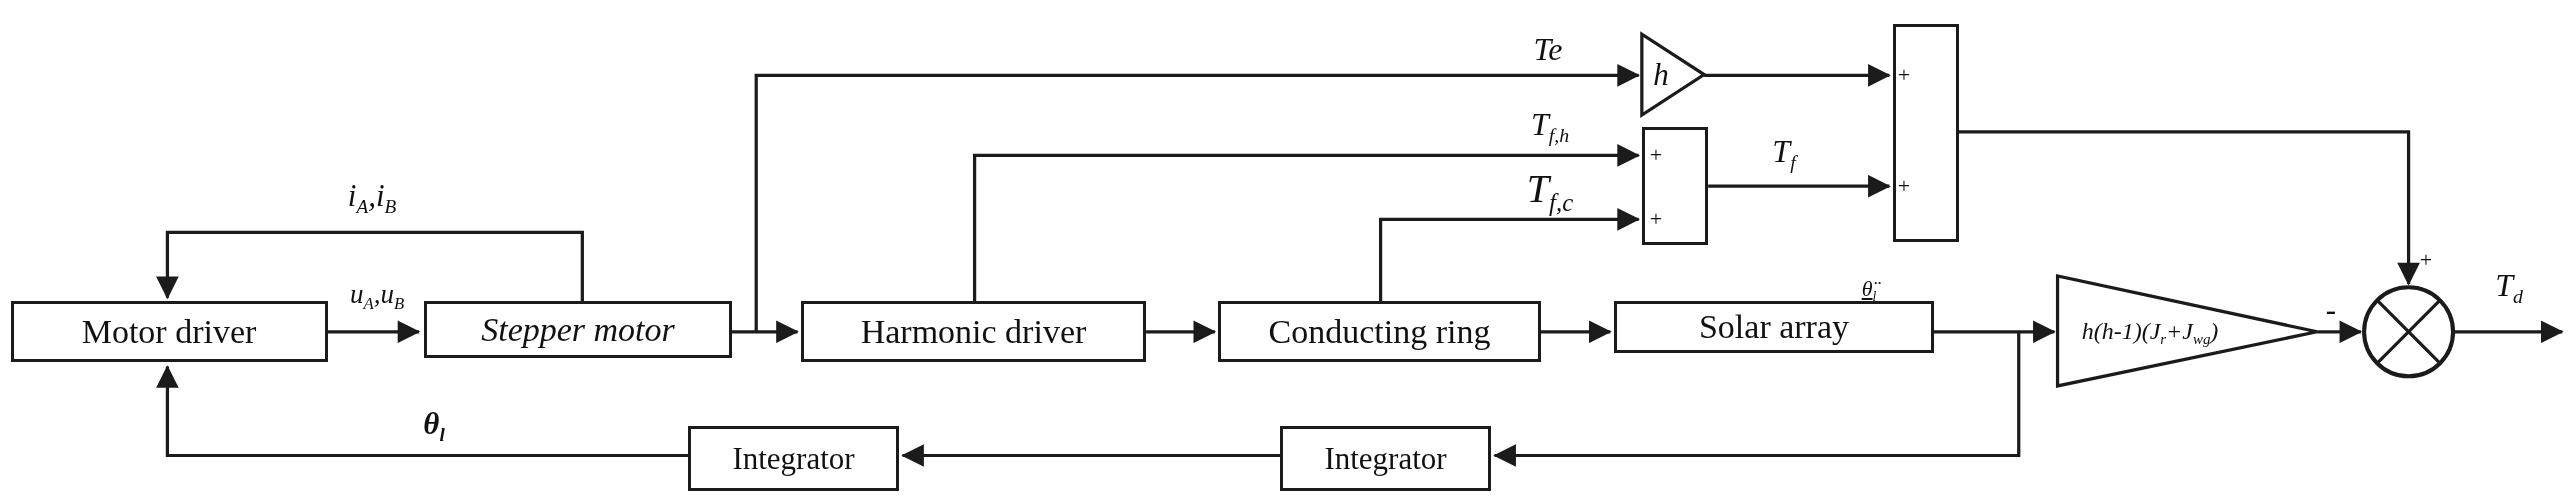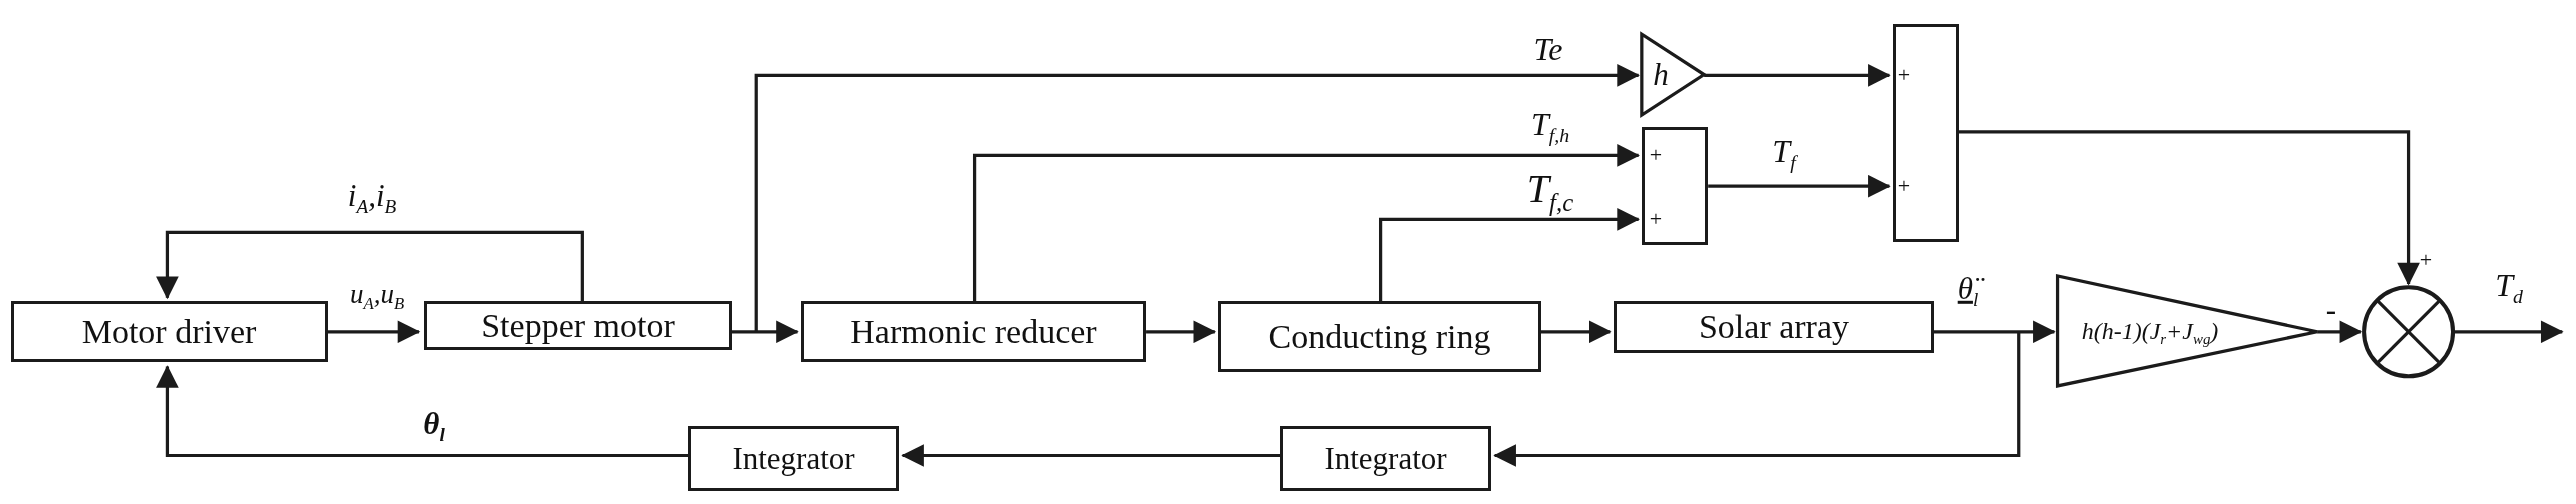--- a/index.html
+++ b/index.html
@@ -81,27 +81,27 @@
     <polygon points="2544,341 2544,477 2865,410" fill="#ffffff" stroke="#1b1b1b" stroke-width="4"></polygon>
 
     <ellipse cx="2978" cy="410" rx="55" ry="55" fill="#ffffff" stroke="#1b1b1b" stroke-width="5"></ellipse>
     <line x1="2939" y1="371" x2="3017" y2="449" stroke="#1b1b1b" stroke-width="4"></line>
     <line x1="3017" y1="371" x2="2939" y2="449" stroke="#1b1b1b" stroke-width="4"></line>
   </svg>
 
   <div class="block" style="left:10.5px; top:301px; width:317px; height:61px;">
     <span>Motor driver</span>
   </div>
-  <div class="block" style="left:424px; top:301px; width:308px; height:49px;">
+  <div class="block" style="left:424px; top:301px; width:308px; height:57px;font-style:italic;">
     <span>Stepper motor</span>
   </div>
   <div class="block" style="left:801px; top:301px; width:345px; height:61px;">
-    <span>Harmonic reducer</span>
+    <span>Harmonic driver</span>
   </div>
-  <div class="block" style="left:1218px; top:301px; width:323px; height:71px;">
+  <div class="block" style="left:1218px; top:301px; width:323px; height:61px;">
     <span>Conducting ring</span>
   </div>
   <div class="block" style="left:1614px; top:301px; width:320px; height:52px;">
     <span>Solar array</span>
   </div>
   <div class="block integ" style="left:688px; top:426px; width:211px; height:65px;">
     <span>Integrator</span>
   </div>
   <div class="block integ" style="left:1280px; top:426px; width:211px; height:65px;">
     <span>Integrator</span>
@@ -124,21 +124,21 @@
   </div>
   <div class="sig" style="left:1550px; top:192px; font-size:40px;text-align:right;">
     <span>T</span><sub>f,c</sub>
   </div>
   <div class="sig" style="left:1784px; top:154px; font-size:32px;">
     <span>T</span><sub>f</sub>
   </div>
   <div class="sig" style="left:2509px; top:288px; font-size:32px;">
     <span>T</span><sub>d</sub>
   </div>
-  <div class="sig" style="left:1968px; top:291px; font-size:31px;text-decoration:underline;">
+  <div class="sig" style="left:1869px; top:291px; font-size:22px;text-decoration:underline;">
     <span>θ̈</span><sub>l</sub>
   </div>
   <div class="sig" style="left:434px; top:426px; font-size:31px;font-weight:bold;">
     <span>θ</span><sub>l</sub>
   </div>
 
   <div class="sig" style="left:1661px; top:74px; font-size:31px;">
     <span>h</span>
   </div>
   <div class="sig" style="left:2150px; top:333px; font-size:24px;">

